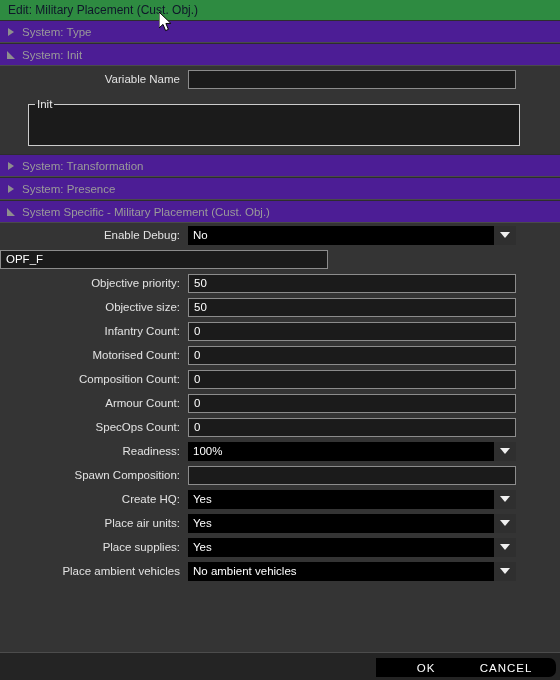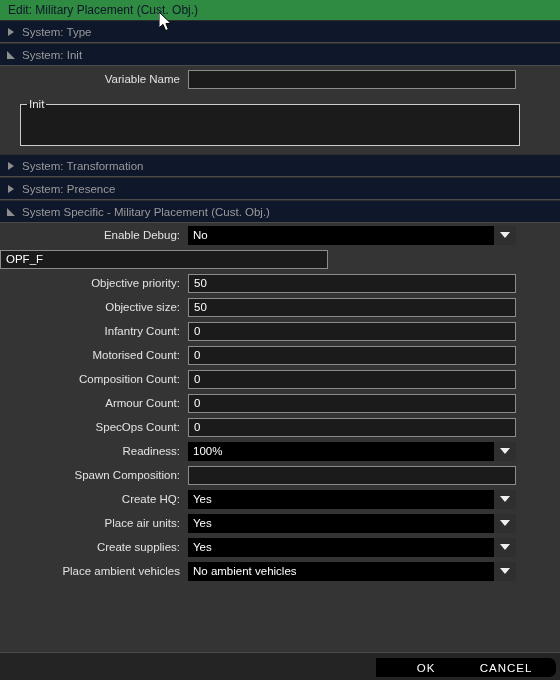--- a/index.html
+++ b/index.html
@@ -43,21 +43,21 @@
     width: 560px;
     height: 632px;
     background: #343434;
     overflow: hidden;
   }
 
   
   .section-header {
     position: relative;
     height: 23px;
-    background: #0f172a;
+    background: #4c1d95;
     border-bottom: 1px solid #4a4a4a;
     border-top: 1px solid #2d2d2d;
     display: flex;
     align-items: center;
     box-sizing: border-box;
   }
   .section-header .tri {
     width: 22px;
     display: flex;
     align-items: center;
@@ -165,20 +165,21 @@
   }
 
   
   .varrow { height: 26px; }
   .varrow .lbl { width: 188px; }
   .varrow .ctl { width: 328px; height: 19px; }
 
   
   .init-wrap {
     padding: 6px 40px 8px 20px;
+    margin-left: 8px;
   }
   fieldset.initbox {
     margin: 0;
     border: 1px solid #cccccc;
     padding: 0;
     height: 48px;
     background: #1b1b1b;
     box-sizing: border-box;
   }
   fieldset.initbox legend {
@@ -378,21 +379,21 @@
         <div class="ctl">
           <div class="combo">
             <div class="cval">Yes</div>
             <div class="cbtn">
               <span class="arrow-down"></span>
             </div>
           </div>
         </div>
       </div>
       <div class="row">
-        <div class="lbl">Create supplies:</div>
+        <div class="lbl">Place supplies:</div>
         <div class="ctl">
           <div class="combo">
             <div class="cval">Yes</div>
             <div class="cbtn">
               <span class="arrow-down"></span>
             </div>
           </div>
         </div>
       </div>
       <div class="row">

